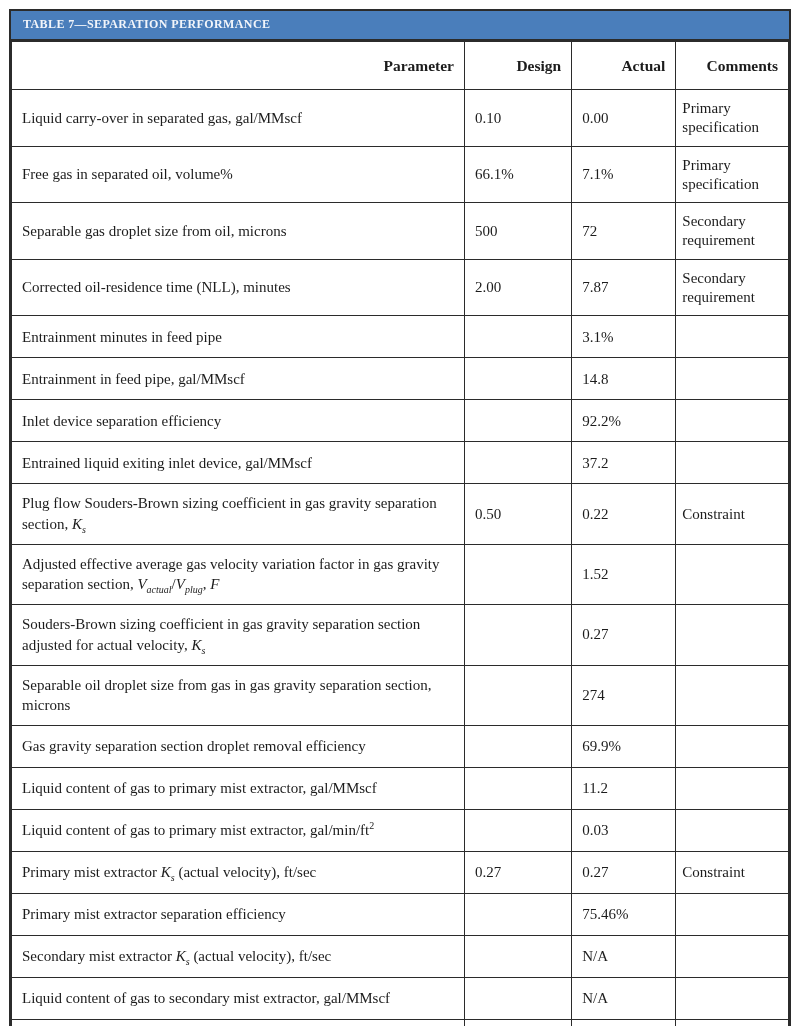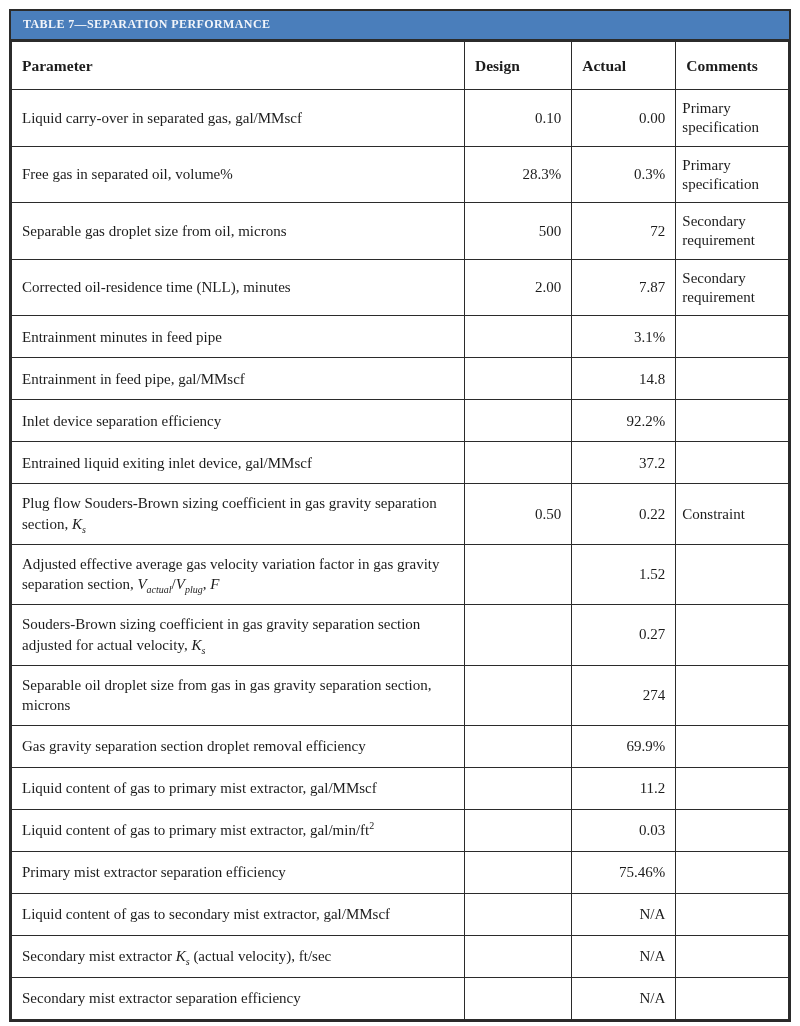--- a/index.html
+++ b/index.html
@@ -46,28 +46,28 @@
   col.c-comments{width:14.5%;}
   th,td{
     border:1px solid var(--border);
     padding:9px 10px;
     font-size:15px;
     line-height:1.38;
     vertical-align:middle;
     overflow-wrap:break-word;
   }
   th{
-    text-align:left;
+    text-align:right;
     font-weight:bold;
     padding-top:13px;
     padding-bottom:13px;
     font-size:15.5px;
   }
   td.param{text-align:left;}
-  td.num{text-align:right;}
+  td.num{text-align:left;}
   td.comments{
     text-align:left;
     line-height:1.25;
     padding-left:6px;
     padding-right:6px;
   }
   td.param sub, td.param sup{
     font-size:10px;
     line-height:0;
   }
@@ -97,22 +97,22 @@
       <tbody>
   <tr class="row">
     <td class="param">Liquid carry-over in separated gas, gal/MMscf</td>
     <td class="num">0.10</td>
     <td class="num">0.00</td>
     <td class="comments">Primary specification</td>
   </tr>
 
   <tr class="row">
     <td class="param">Free gas in separated oil, volume%</td>
-    <td class="num">28.3%</td>
-    <td class="num">0.3%</td>
+    <td class="num">66.1%</td>
+    <td class="num">7.1%</td>
     <td class="comments">Primary specification</td>
   </tr>
 
   <tr class="row">
     <td class="param">Separable gas droplet size from oil, microns</td>
     <td class="num">500</td>
     <td class="num">72</td>
     <td class="comments">Secondary requirement</td>
   </tr>
 
@@ -193,37 +193,43 @@
     <td class="comments"></td>
   </tr>
 
   <tr class="row">
     <td class="param">Liquid content of gas to primary mist extractor, gal/min/ft<sup>2</sup></td>
     <td class="num"></td>
     <td class="num">0.03</td>
     <td class="comments"></td>
   </tr>
 
+  <tr class="row">
+    <td class="param">Primary mist extractor <i>K<sub>s</sub></i> (actual velocity), ft/sec</td>
+    <td class="num">0.27</td>
+    <td class="num">0.27</td>
+    <td class="comments">Constraint</td>
+  </tr>
 
   <tr class="row">
     <td class="param">Primary mist extractor separation efficiency</td>
     <td class="num"></td>
     <td class="num">75.46%</td>
     <td class="comments"></td>
   </tr>
 
   <tr class="row">
+    <td class="param">Secondary mist extractor <i>K<sub>s</sub></i> (actual velocity), ft/sec</td>
+    <td class="num"></td>
+    <td class="num">N/A</td>
+    <td class="comments"></td>
+  </tr>
+
+  <tr class="row">
     <td class="param">Liquid content of gas to secondary mist extractor, gal/MMscf</td>
-    <td class="num"></td>
-    <td class="num">N/A</td>
-    <td class="comments"></td>
-  </tr>
-
-  <tr class="row">
-    <td class="param">Secondary mist extractor <i>K<sub>s</sub></i> (actual velocity), ft/sec</td>
     <td class="num"></td>
     <td class="num">N/A</td>
     <td class="comments"></td>
   </tr>
 
   <tr class="row">
     <td class="param">Secondary mist extractor separation efficiency</td>
     <td class="num"></td>
     <td class="num">N/A</td>
     <td class="comments"></td>

